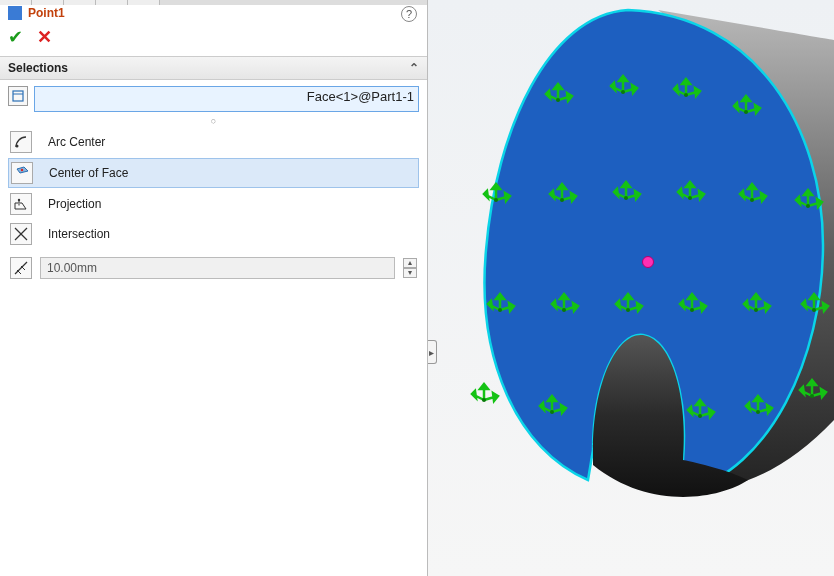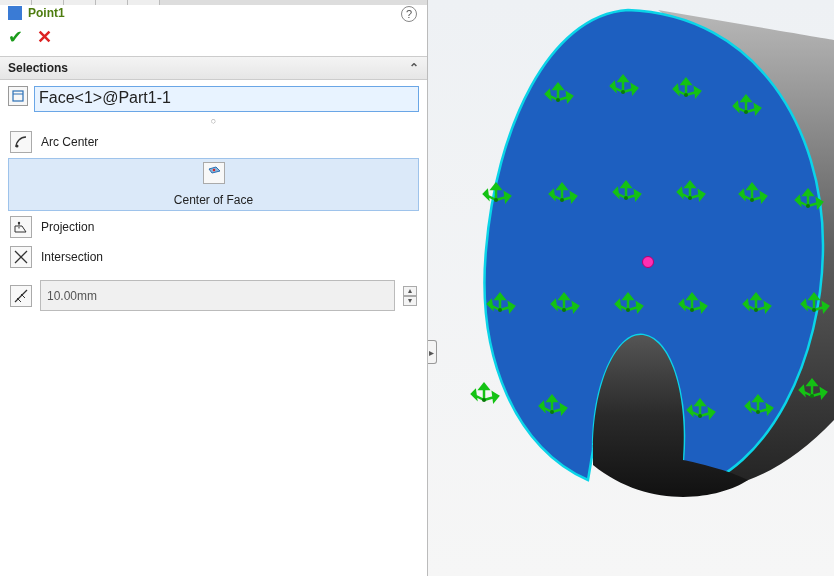--- a/index.html
+++ b/index.html
@@ -1,38 +1,38 @@
 <!DOCTYPE html>
 <html><head>
 <meta charset="utf-8">
 <style>
   * { box-sizing: border-box; font-family: "Segoe UI", Arial, sans-serif; }
   body { margin: 0; width: 834px; height: 576px; display: flex; background: #fff; overflow: hidden; }
   .panel { width: 428px; height: 100%; border-right: 1px solid #bbb; display: flex; flex-direction: column; background: #fff; position: relative; }
   .panel-header { display: flex; align-items: center; padding: 6px 8px 2px 8px; gap: 6px; position: relative; }
   .feature-icon { width: 14px; height: 14px; background: #3a7bd5; }
-  .feature-title { font-size: 12px; font-weight: bold; color: #4d7c0f; }
+  .feature-title { font-size: 12px; font-weight: bold; color: #c2410c; }
   .help-icon { position: absolute; right: 10px; top: 6px; width: 16px; height: 16px; border: 1px solid #888; border-radius: 50%; color: #555; font-size: 11px; text-align: center; line-height: 14px; cursor: pointer; }
   .confirm-row { display: flex; gap: 14px; padding: 4px 8px 8px 8px; border-bottom: 1px solid #ccc; }
   .check { color: #1a9b1a; font-size: 18px; cursor: pointer; }
   .xmark { color: #d22; font-size: 18px; cursor: pointer; font-weight: bold; }
   .section-header { background: linear-gradient(#f4f4f4,#e6e6e6); font-size: 12px; font-weight: bold; color: #222; padding: 4px 8px; border-bottom: 1px solid #ccc; display: flex; justify-content: space-between; cursor: pointer; }
   .chevron { font-size: 12px; color: #555; }
   .section-body { padding: 6px 8px 10px 8px; display: flex; flex-direction: column; gap: 2px; }
   .selection-row { display: flex; align-items: flex-start; gap: 6px; }
   .sel-icon { width: 20px; height: 20px; border: 1px solid #999; background: #f7f7f7; display: flex; align-items: center; justify-content: center; }
   .sel-icon svg { display: block; }
-  .sel-box { flex: 1; border: 1px solid #6aa6e6; background: #e8f3ff; height: 26px; padding: 2px 4px; font-size: 16px; color: #222; }
+  .sel-box { flex: 1; border: 1px solid #6aa6e6; background: #e8f3ff; height: 26px; padding: 2px 4px; font-size: 13px; color: #222; text-align: right; }
   .grip { width: 100%; text-align: center; color: #999; font-size: 9px; margin-top: 2px; }
-  .option-row { display: flex; align-items: center; gap: 9px; padding: 3px 2px; cursor: pointer; }
-  .option-row.selected { background: #dbe9f9; border: 1px solid #9ec3eb; flex-direction: column; }
+  .option-row { display: flex; align-items: center; gap: 16px; padding: 3px 2px; cursor: pointer; }
+  .option-row.selected { background: #dbe9f9; border: 1px solid #9ec3eb; }
   .opt-icon { width: 22px; height: 22px; border: 1px solid #aaa; background: #f8f8f8; display: flex; align-items:center; justify-content:center; }
   .opt-label { font-size: 12px; color: #222; }
   .dim-row { display: flex; align-items: center; gap: 8px; padding: 3px 2px; margin-top: 4px; }
-  .dim-input { flex: 1; border: 1px solid #bbb; background: #f0f0f0; height: 31px; padding: 0 6px; font-size: 12px; color: #555; }
+  .dim-input { flex: 1; border: 1px solid #bbb; background: #f0f0f0; height: 22px; padding: 0 6px; font-size: 12px; color: #555; }
   .spinner { width: 14px; display: flex; flex-direction: column; }
   .spinner div { width: 14px; height: 10px; border: 1px solid #aaa; background: #f4f4f4; font-size: 8px; text-align: center; line-height: 8px; color: #555; cursor: pointer; }
   .viewport { flex: 1; position: relative; overflow: hidden; background: linear-gradient(#eef1f4,#f6f6f6); }
   .collapse-tab { position: absolute; left: -1px; top: 340px; width: 10px; height: 24px; border: 1px solid #999; border-left: none; background: #f4f4f4; display: flex; align-items: center; justify-content: center; font-size: 10px; color: #555; cursor: pointer; border-radius: 0 3px 3px 0; }
   svg.scene { width: 100%; height: 100%; }
   .tab-stubs { position: absolute; top: 0; left: 0; display: flex; height: 5px; width: 100%; background: #ddd; }
   .tab-stubs div { width: 32px; height: 5px; border-right: 1px solid #bbb; background: #eee; }
 </style>
 </head>
 <body>

